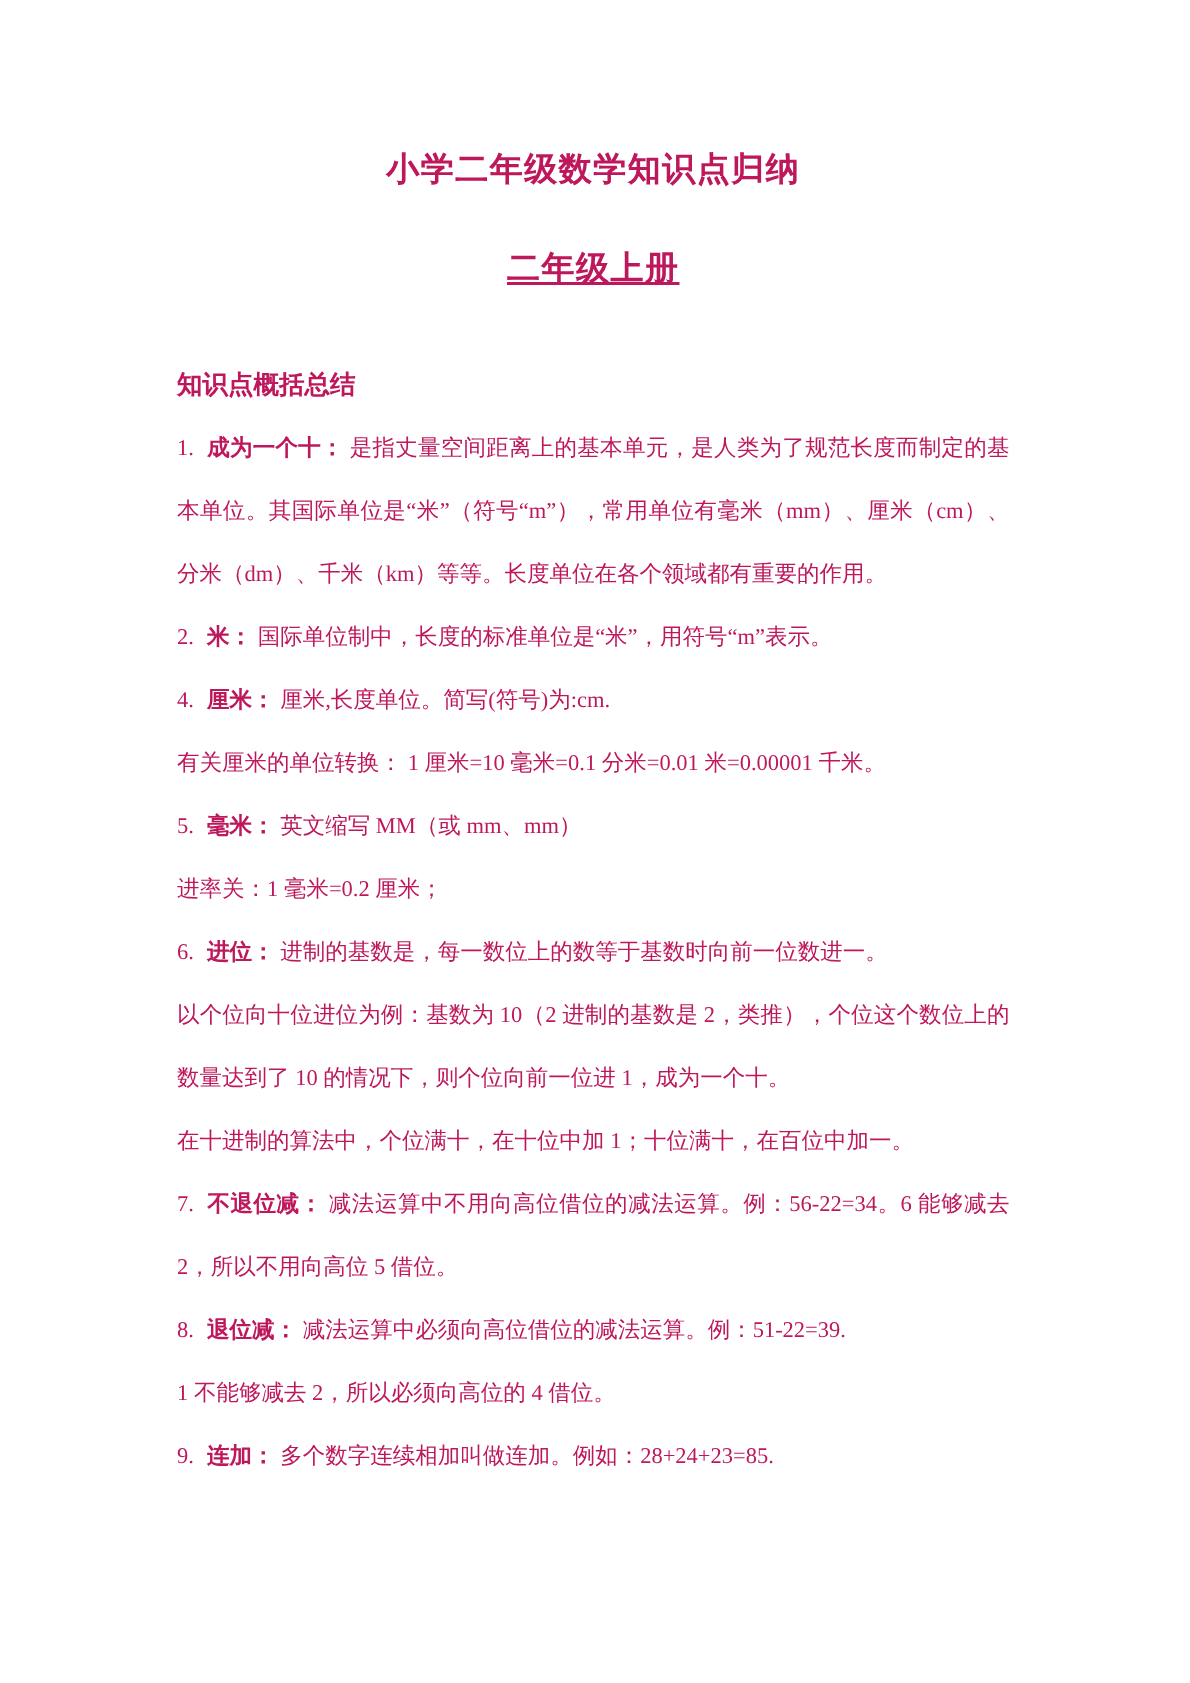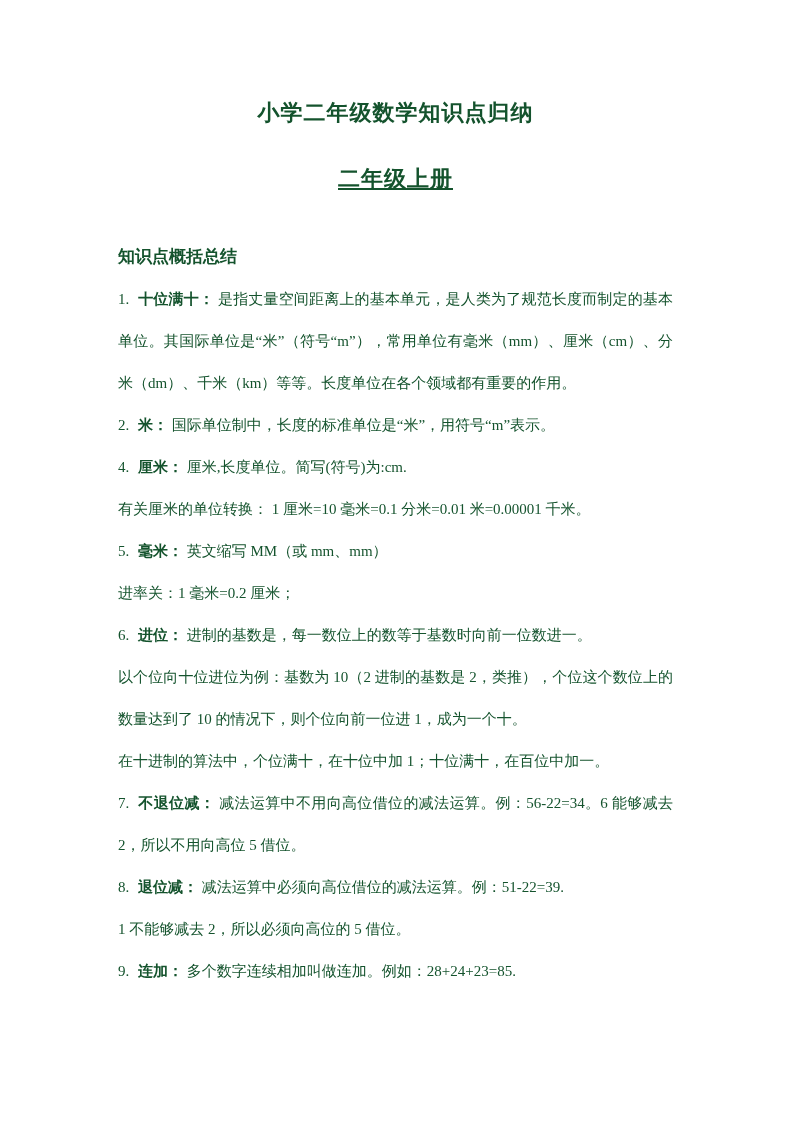--- a/index.html
+++ b/index.html
@@ -5,21 +5,21 @@
   html, body {
     margin: 0;
     padding: 0;
     background: #ffffff;
   }
   .page {
     position: relative;
     width: 793px;
     height: 1122px;
     background: #ffffff;
-    color: #14532d;
+    color: #be185d;
     font-family: "Liberation Serif", "DejaVu Serif", serif;
     overflow: hidden;
     box-sizing: border-box;
     padding: 97px 120px 0 118px;
   }
   .doc-title {
     font-size: 22px;
     font-weight: 700;
     text-align: center;
     line-height: 32px;
@@ -64,21 +64,21 @@
 
 <div class="page">
   <h1 class="doc-title">小学二年级数学知识点归纳</h1>
   <h2 class="doc-subtitle">二年级上册</h2>
 
   <div class="section-heading">知识点概括总结</div>
 
   <div class="para-list">
   <p class="para">
     <span class="num">1.</span>
-    <span class="term">十位满十：</span>
+    <span class="term">成为一个十：</span>
     <span class="text">是指丈量空间距离上的基本单元，是人类为了规范长度而制定的基本单位。其国际单位是“米”（符号“m”），常用单位有毫米（mm）、厘米（cm）、分米（dm）、千米（km）等等。长度单位在各个领域都有重要的作用。</span>
   </p>
 
   <p class="para">
     <span class="num">2.</span>
     <span class="term">米：</span>
     <span class="text">国际单位制中，长度的标准单位是“米”，用符号“m”表示。</span>
   </p>
 
 
@@ -132,21 +132,21 @@
 
   <p class="para">
     <span class="num">8.</span>
     <span class="term">退位减：</span>
     <span class="text">减法运算中必须向高位借位的减法运算。例：51-22=39.</span>
   </p>
 
   <p class="para">
     
     
-    <span class="text">1 不能够减去 2，所以必须向高位的 5 借位。</span>
+    <span class="text">1 不能够减去 2，所以必须向高位的 4 借位。</span>
   </p>
 
   <p class="para">
     <span class="num">9.</span>
     <span class="term">连加：</span>
     <span class="text">多个数字连续相加叫做连加。例如：28+24+23=85.</span>
   </p>
 </div>
 </div>
 

